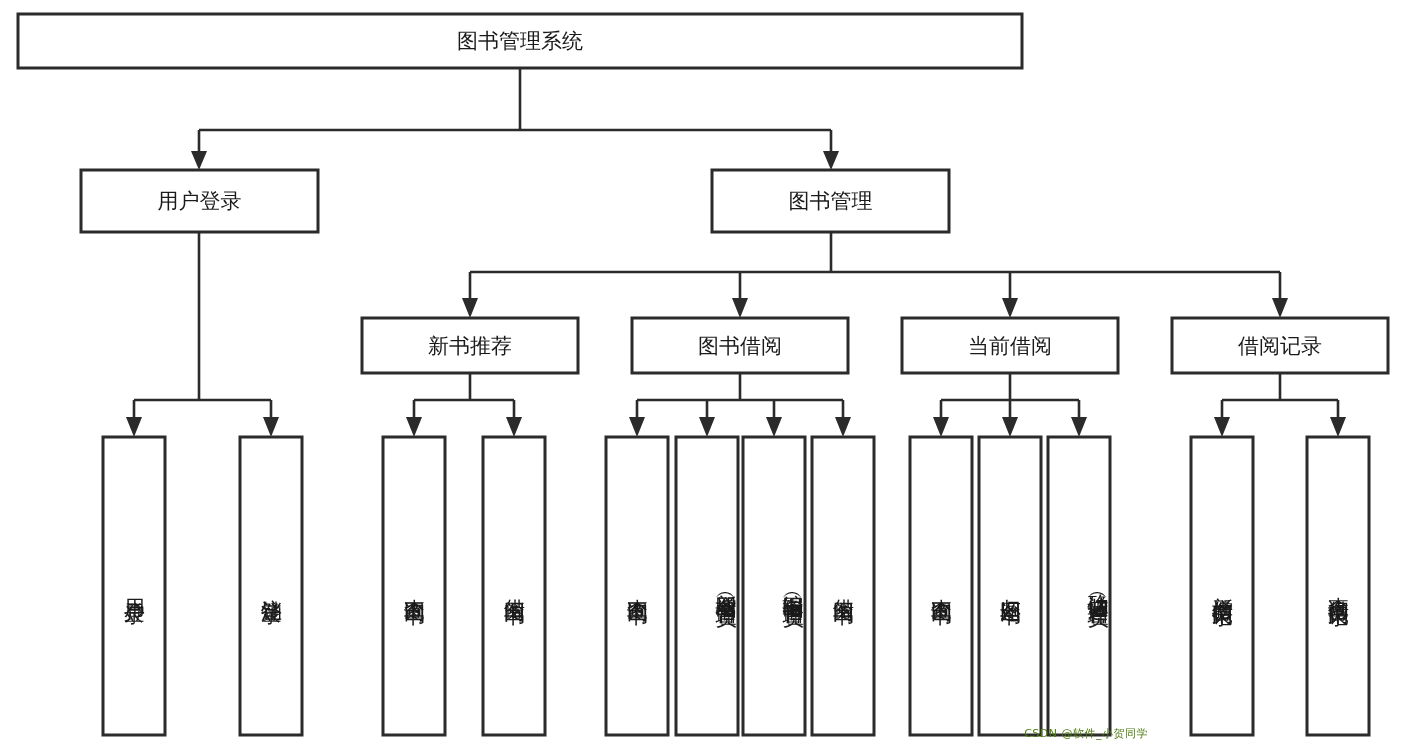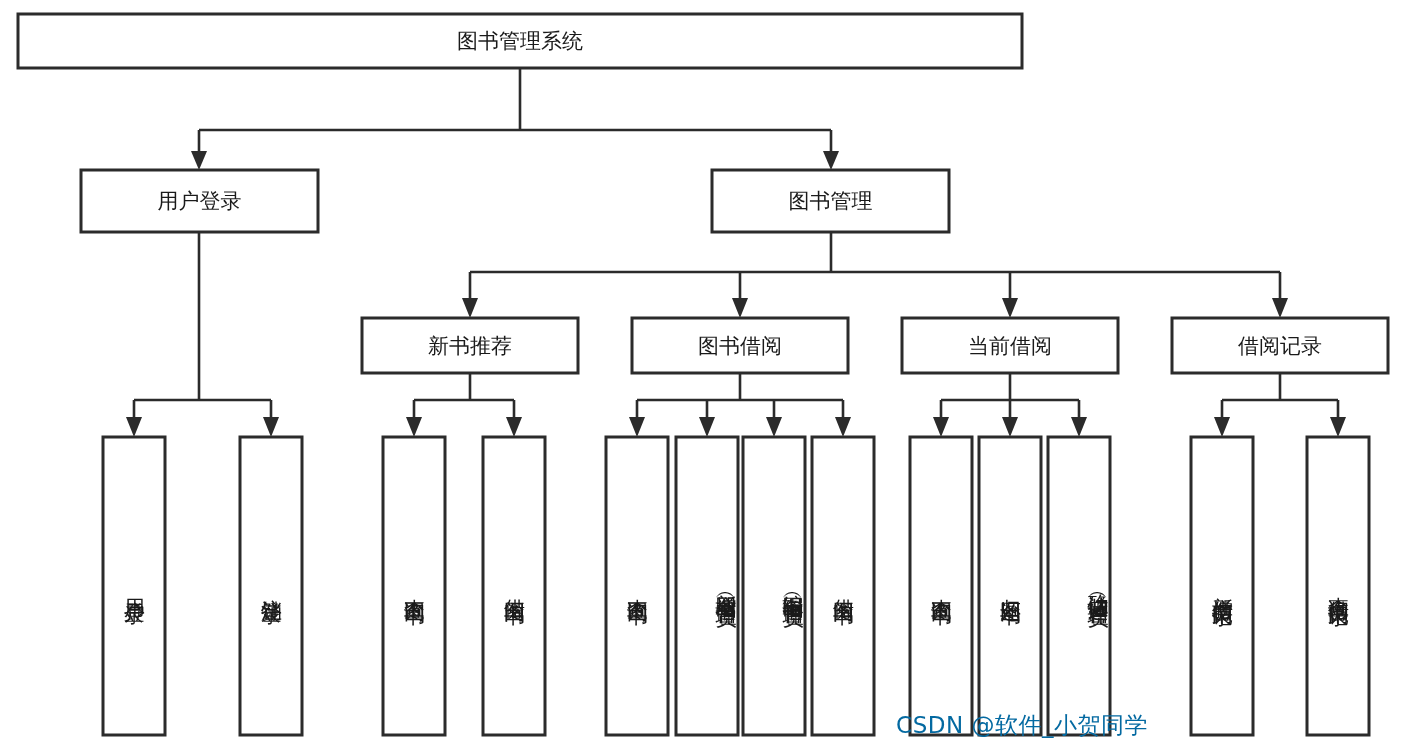--- a/index.html
+++ b/index.html
@@ -61,22 +61,22 @@
     pointer-events: none;
     display: flex;
     align-items: center;
     justify-content: center;
   }
   .watermark {
     position: absolute;
     right: 8px;
     bottom: 6px;
     font-family: "DejaVu Sans", "Liberation Sans", sans-serif;
-    font-size: 23px;
-    color: #0369a1;
+    font-size: 11px;
+    color: #4d7c0f;
     letter-spacing: 0.5px;
     user-select: none;
   }
 </style>
 </head>
 <body>
 
 <div id="diagram-root">
 
   <svg class="diagram-canvas" viewBox="0 0 1405 747" xmlns="http://www.w3.org/2000/svg">

